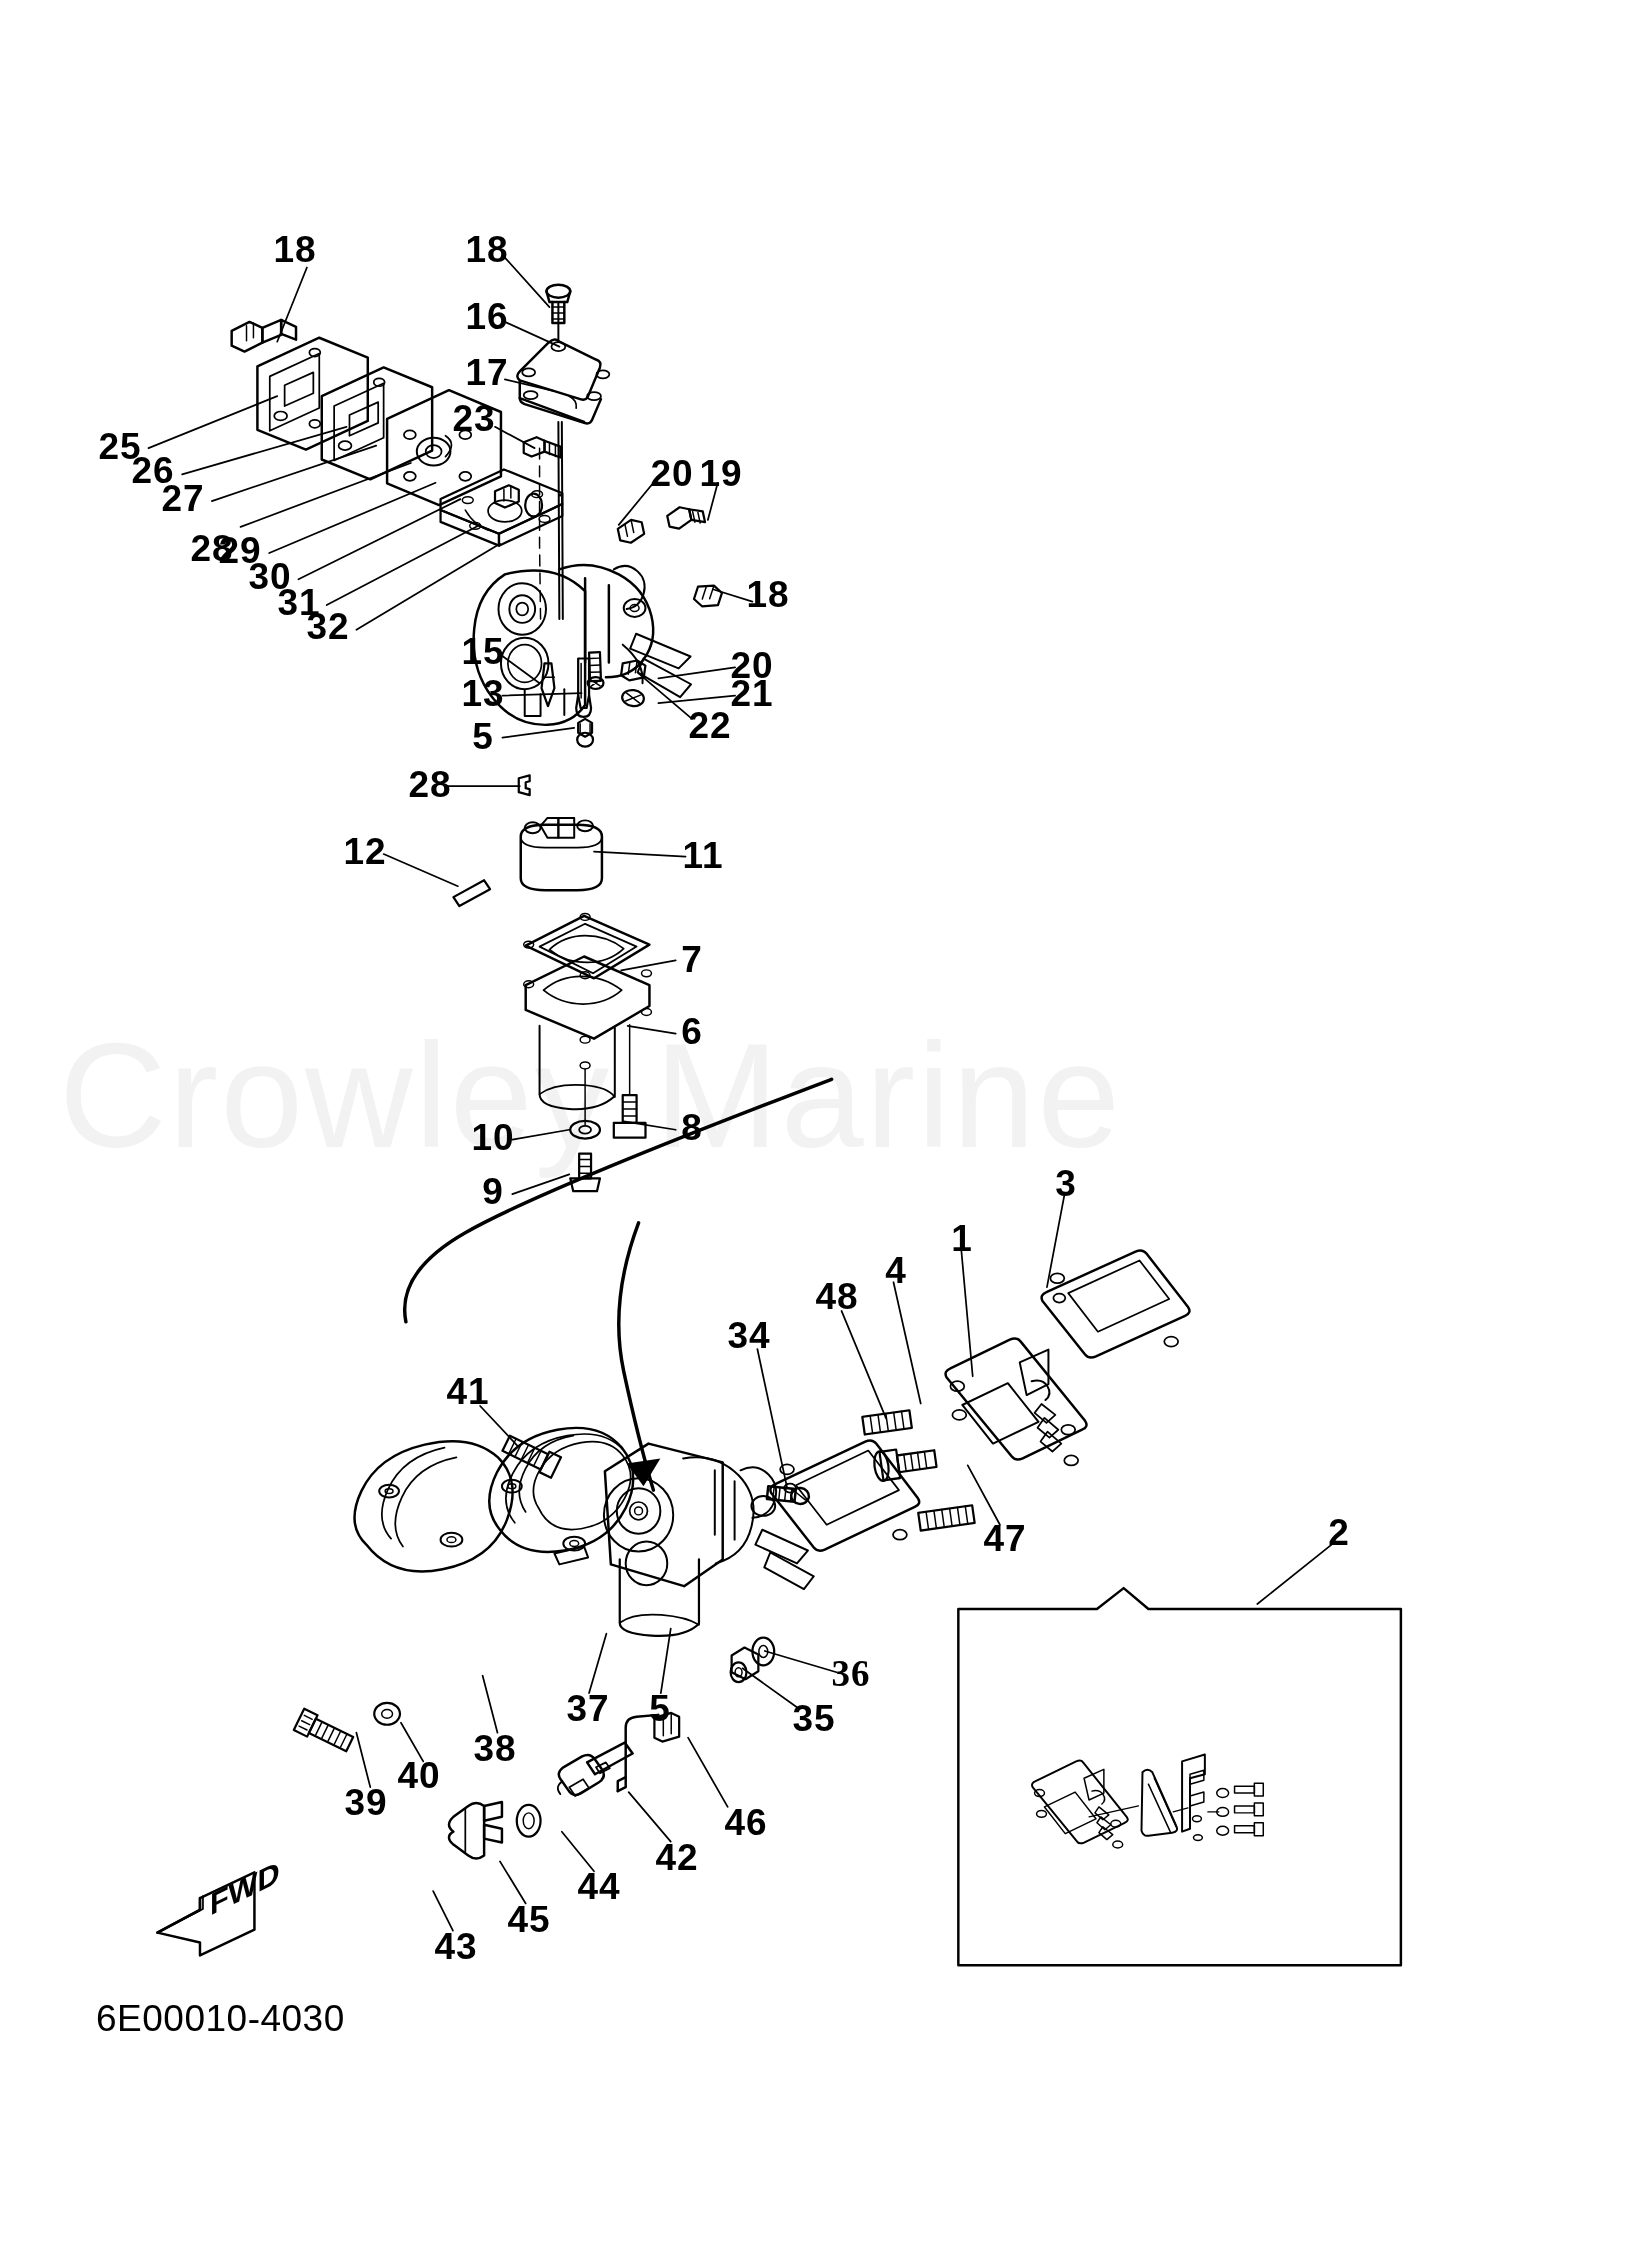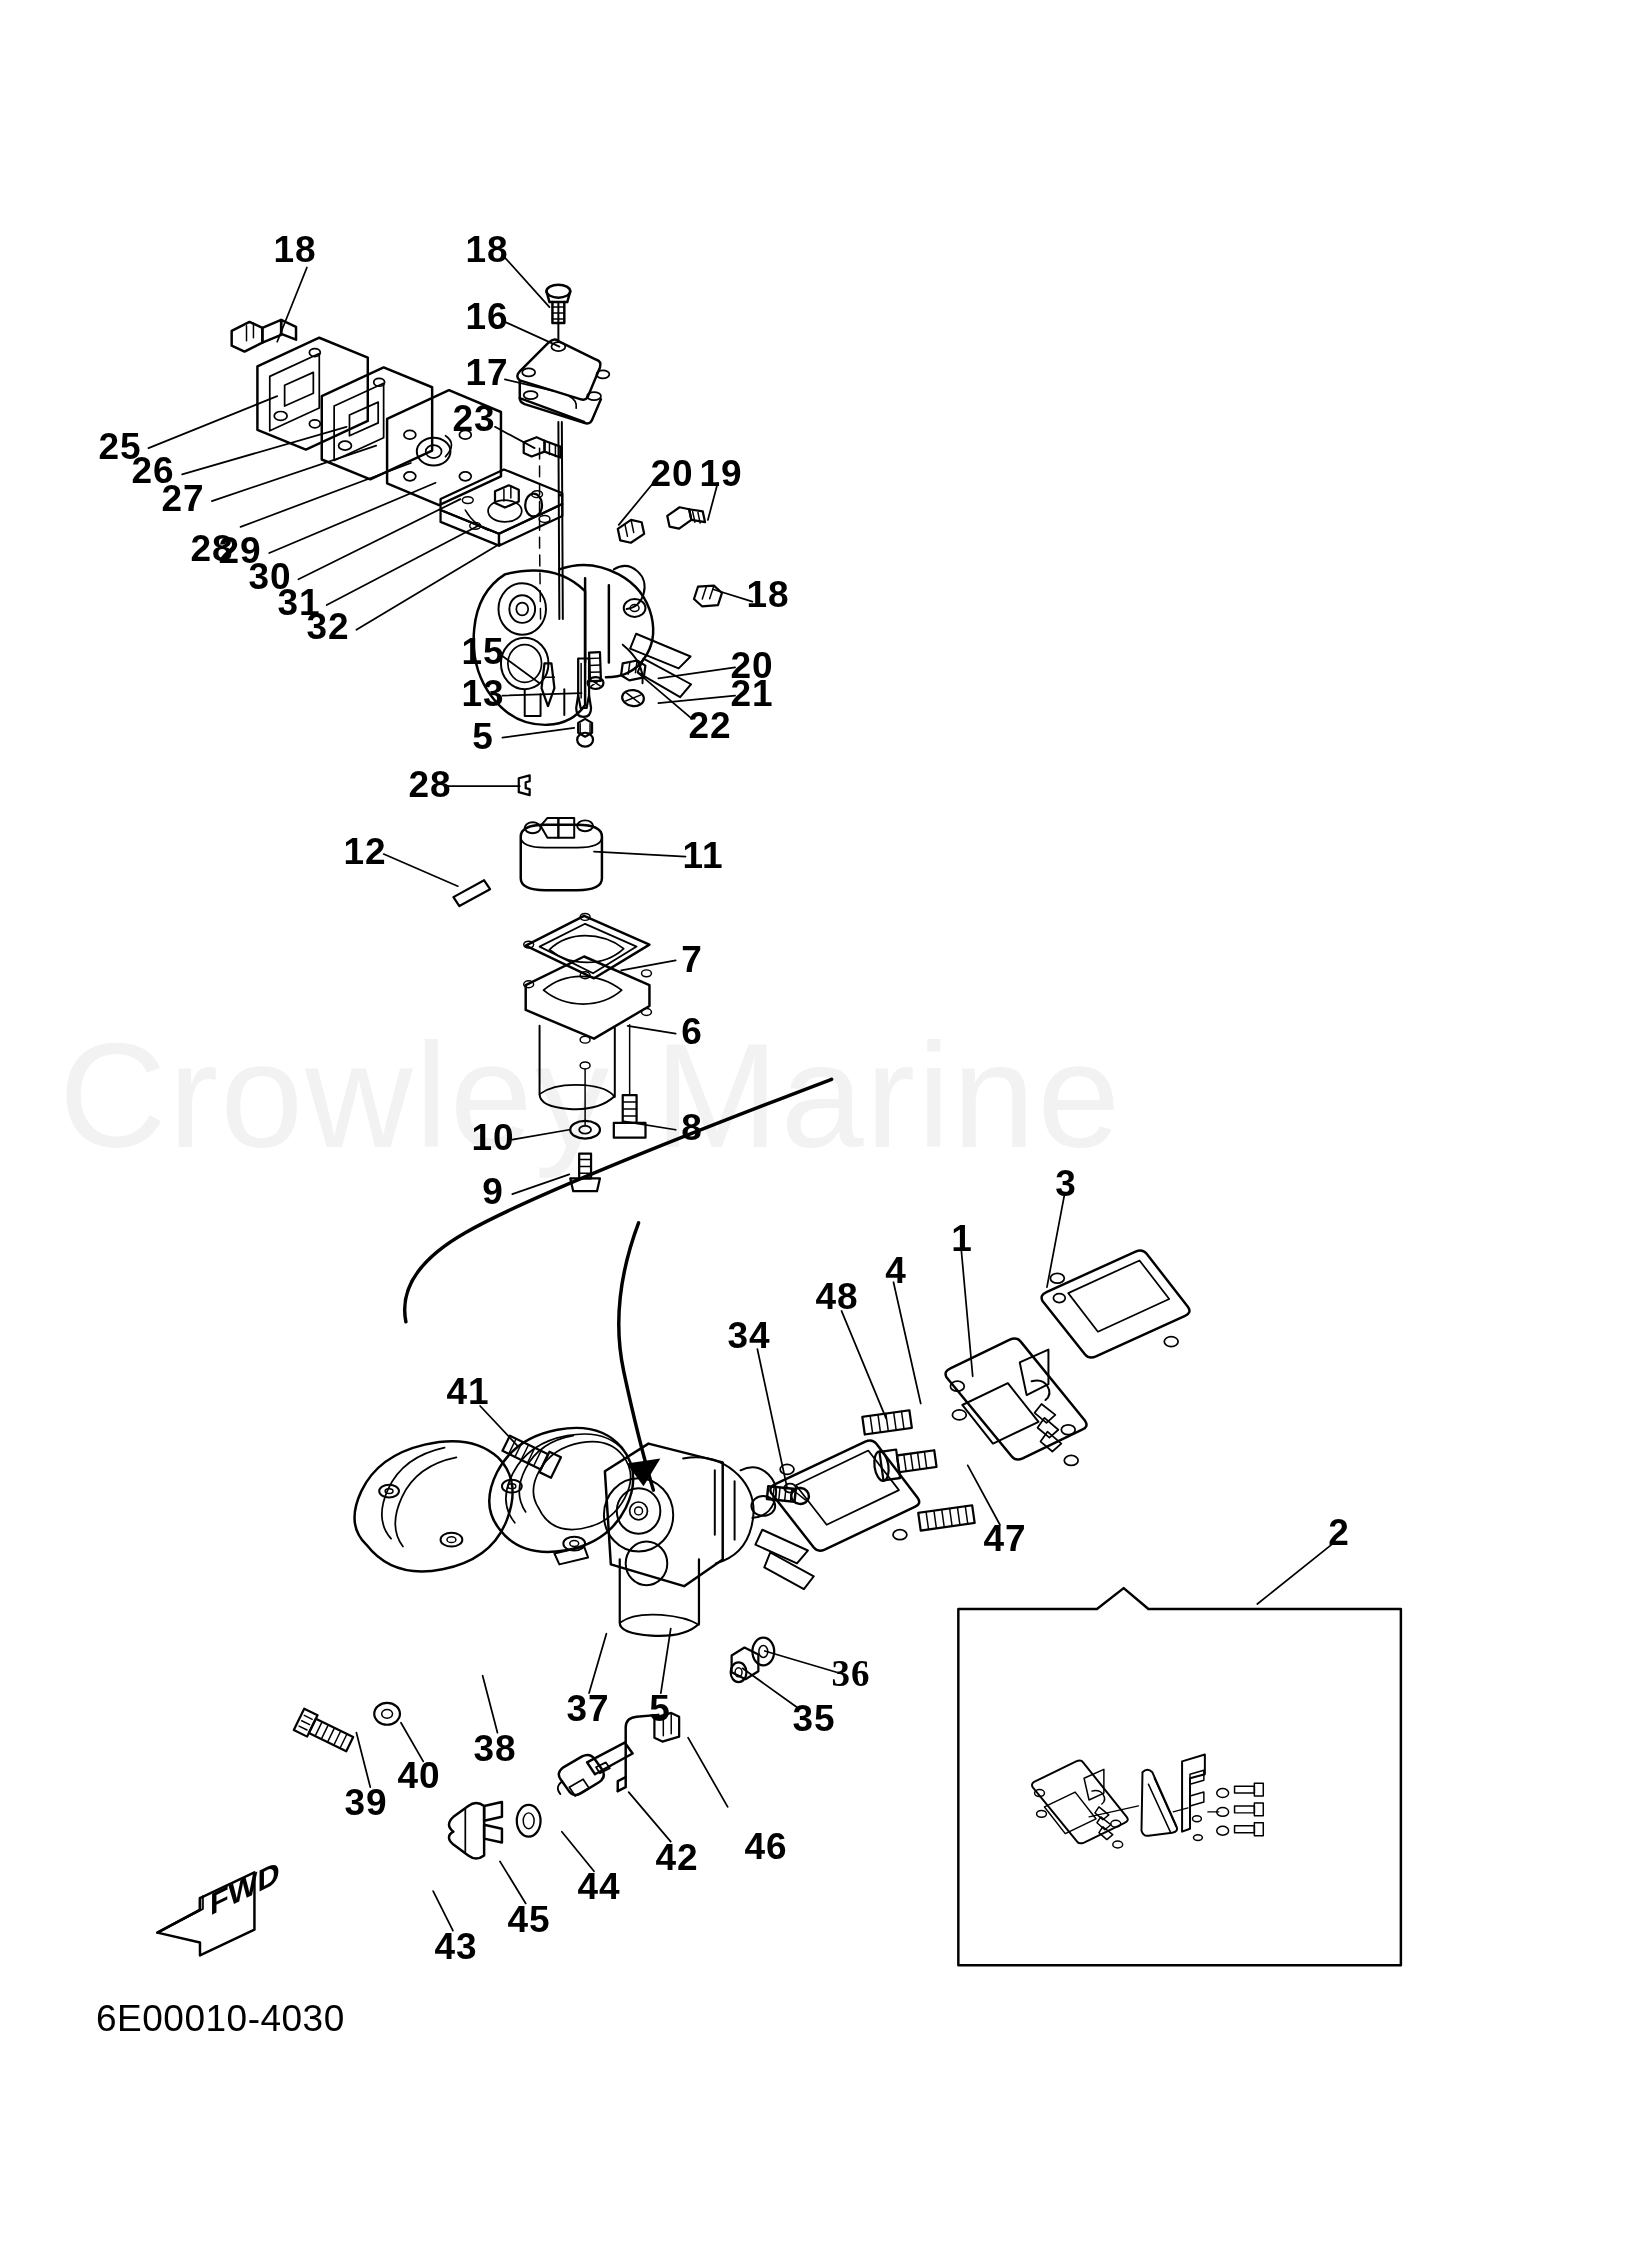--- a/index.html
+++ b/index.html
@@ -605,21 +605,21 @@
       <div class="num" style="left: 749px; top: 1335px;">34</div>
       <div class="num" style="left: 468px; top: 1391px;">41</div>
       <div class="num" style="left: 1339px; top: 1532px;">2</div>
       <div class="num" style="left: 1005px; top: 1538px;">47</div>
       <div class="num" style="left: 851px; top: 1673px; font-family: Liberation Serif, serif;">36</div>
       <div class="num" style="left: 814px; top: 1718px;">35</div>
       <div class="num" style="left: 588px; top: 1708px;">37</div>
       <div class="num" style="left: 660px; top: 1708px;">5</div>
       <div class="num" style="left: 495px; top: 1748px;">38</div>
       <div class="num" style="left: 419px; top: 1775px;">40</div>
-      <div class="num" style="left: 766px; top: 1822px; margin-top: 24px;">46</div>
+      <div class="num" style="left: 746px; top: 1822px;">46</div>
       <div class="num" style="left: 366px; top: 1802px;">39</div>
       <div class="num" style="left: 677px; top: 1857px;">42</div>
       <div class="num" style="left: 599px; top: 1886px;">44</div>
       <div class="num" style="left: 529px; top: 1919px;">45</div>
       <div class="num" style="left: 456px; top: 1946px;">43</div>
     </div>
 
   <div class="partno">6E00010-4030</div>
 
 

